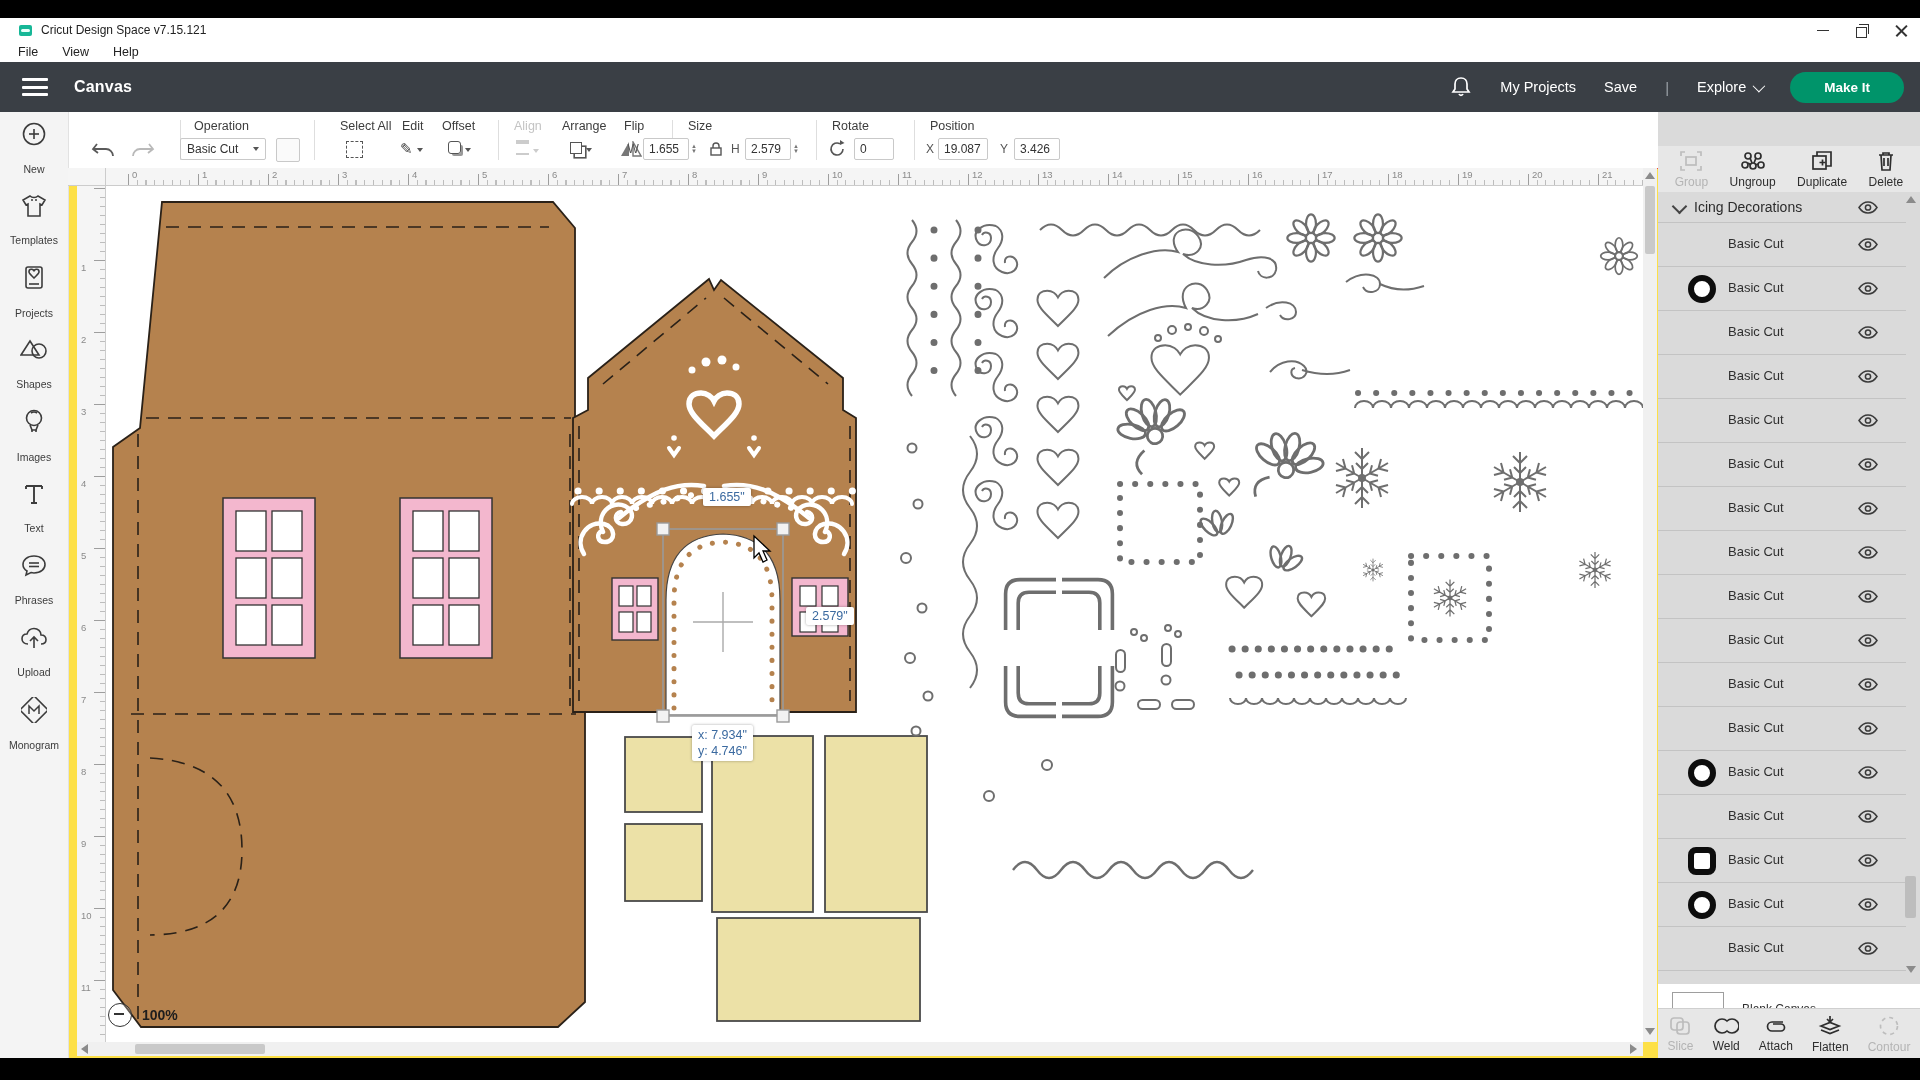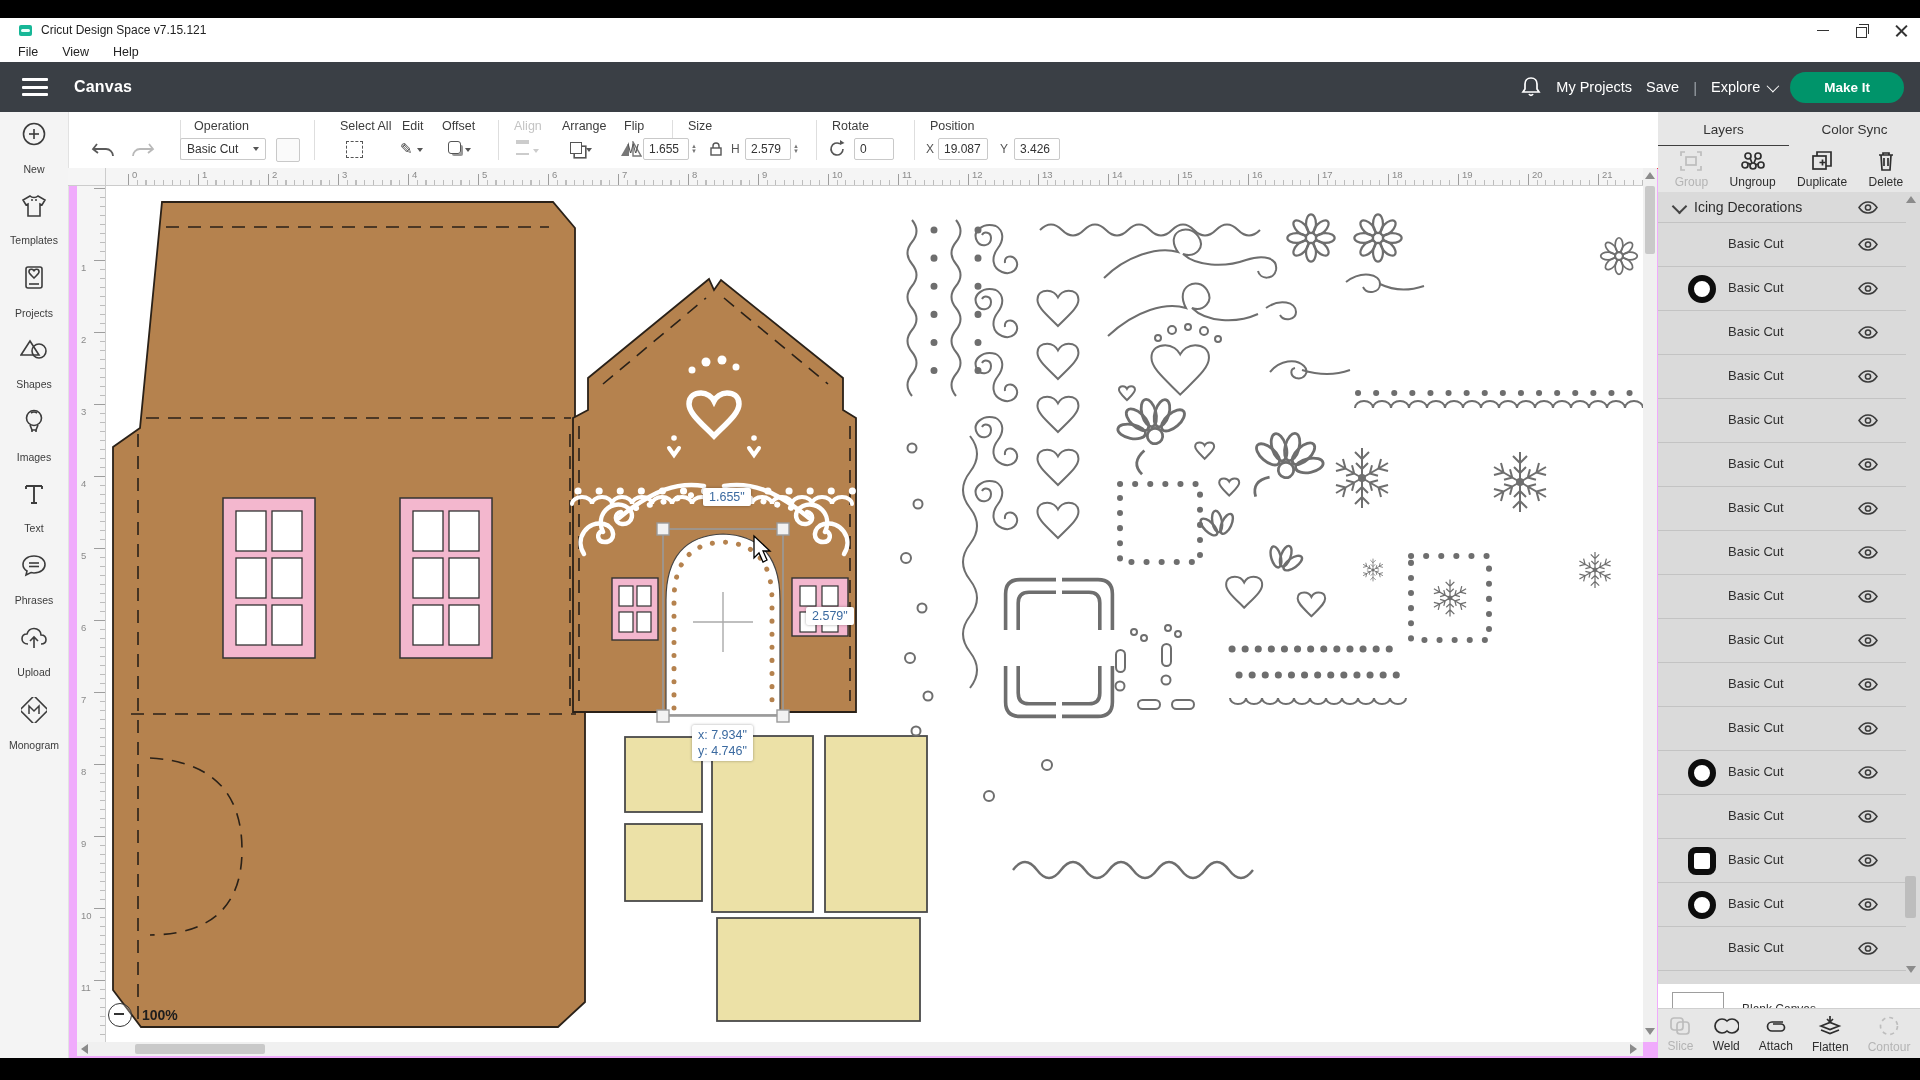--- a/index.html
+++ b/index.html
@@ -1,16 +1,16 @@
 <!DOCTYPE html>
 <html><head>
 <meta charset="utf-8">
 <style>
   html,body{margin:0;padding:0;background:#000;}
-  #app{position:relative;width:1920px;height:1080px;background:#f0abfc;font-family:"Liberation Sans",sans-serif;overflow:hidden;}
+  #app{position:relative;width:1920px;height:1080px;background:#fde047;font-family:"Liberation Sans",sans-serif;overflow:hidden;}
   .abs{position:absolute;}
   
   .strip{position:absolute;left:0;width:1920px;background:#000;}
   #strip-top{top:0;height:18px;}
   #strip-bottom{top:1058px;height:22px;}
   #titlebar{position:absolute;left:0;top:18px;width:1920px;height:24px;background:#fff;display:flex;align-items:center;}
   #titlebar .logo{width:13px;height:11px;background:#17b797;border-radius:2px;margin-left:19px;position:relative;}
   #titlebar .logo:after{content:"";position:absolute;left:2px;top:4px;width:9px;height:3px;background:#e8fff9;border-radius:2px;}
   #titlebar .ttl{font-size:12px;color:#222;margin-left:9px;}
   .winbtns{position:absolute;right:12px;top:0;height:24px;display:flex;align-items:center;gap:26px;}
@@ -20,21 +20,21 @@
   .winbtn.rest:after{content:"";position:absolute;left:3px;top:0px;width:9px;height:9px;border:1.4px solid #333;border-left:none;border-bottom:none;}
   .winbtn.close:before,.winbtn.close:after{content:"";position:absolute;left:-1px;top:6px;width:15px;height:1.6px;background:#333;}
   .winbtn.close:before{transform:rotate(45deg);} .winbtn.close:after{transform:rotate(-45deg);}
   #menubar{position:absolute;left:0;top:42px;width:1920px;height:20px;background:#fff;display:flex;align-items:center;gap:24px;padding-left:18px;box-sizing:border-box;}
   #menubar span{font-size:12.5px;color:#222;}
   
   #appheader{position:absolute;left:0;top:62px;width:1920px;height:50px;background:#3a3f45;display:flex;align-items:center;color:#fff;}
   #hamburger{width:26px;height:18px;margin-left:22px;display:flex;flex-direction:column;justify-content:space-between;}
   #hamburger i{height:3px;background:#fff;border-radius:1px;}
   #canvas-label{font-size:16px;font-weight:bold;margin-left:26px;letter-spacing:.2px;}
-  #header-right{position:absolute;right:16px;display:flex;align-items:center;gap:14px;}
+  #header-right{position:absolute;right:16px;display:flex;align-items:center;gap:28px;}
   #header-right .hitem{font-size:14.5px;color:#fff;}
   #header-right .pipe{color:#9aa0a6;font-size:15px;}
   #makeit{background:#00946a;color:#fff;font-size:13.5px;font-weight:bold;border:none;border-radius:16px;padding:8px 34px;}
   .chev{display:inline-block;width:8px;height:8px;border-right:1.8px solid #fff;border-bottom:1.8px solid #fff;transform:rotate(45deg) translateY(-2px);margin-left:7px;}
   
   #toolbar{position:absolute;left:68px;top:112px;width:1590px;height:56px;background:#fff;border-bottom:1px solid #ef4444;}
   .tlabel{position:absolute;top:7px;font-size:12.5px;color:#3c3c3c;}
   .tlabel.dis{color:#c3c3c3;}
   .tdiv{position:absolute;top:8px;height:40px;width:1px;background:#dedede;}
   .numbox{position:absolute;top:26px;height:22px;border:1px solid #c9c9c9;border-radius:2px;font-size:12px;color:#333;display:flex;align-items:center;padding-left:5px;box-sizing:border-box;background:#fff;}
@@ -593,24 +593,20 @@
     <div class="sb-thumb" style="left:2px;top:18px;width:10px;height:68px;"></div>
     <span class="tri down" style="left:2px;top:860px;"></span>
   </div>
   <div class="sb-track" style="left:77px;top:1042px;width:1566px;height:14px;">
     <span class="tri left" style="left:4px;top:2px;"></span>
     <div class="sb-thumb" style="left:58px;top:2px;width:130px;height:10px;"></div>
     <span class="tri right" style="left:1553px;top:2px;"></span>
   </div>
 
   <div id="rpanel">
-    <div id="ptabs">
-        <div class="ptab active">Layers</div>
-        <div class="ptab">Color Sync</div>
-      </div>
     <div id="pactions">
         <div class="pact dis">
           <svg width="26" height="24" viewBox="0 0 26 24">
             <path d="M3,7 V3 H7 M19,3 H23 V7 M23,17 V21 H19 M7,21 H3 V17"></path>
             <rect x="8" y="8" width="10" height="8"></rect>
           </svg>
           <span>Group</span>
         </div>
         <div class="pact">
           <svg width="28" height="24" viewBox="0 0 28 24">

